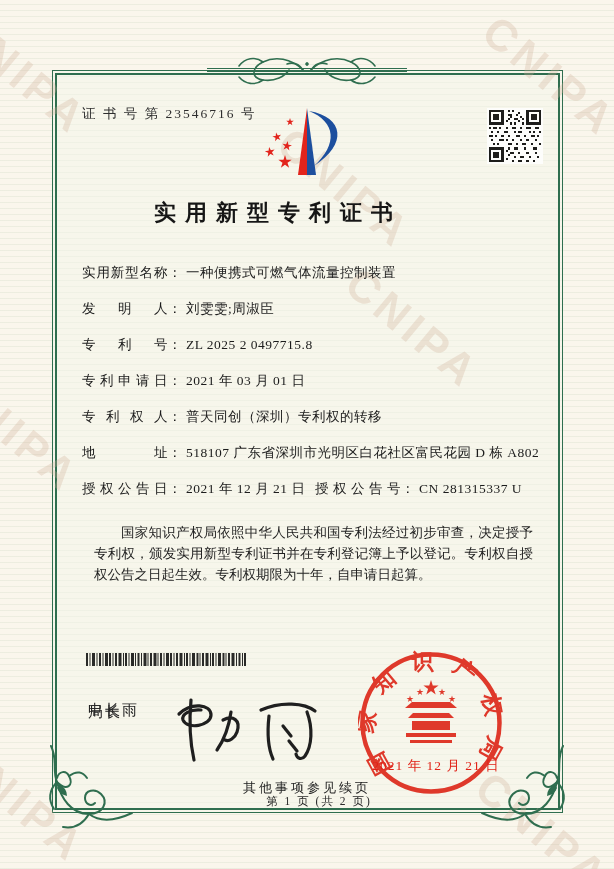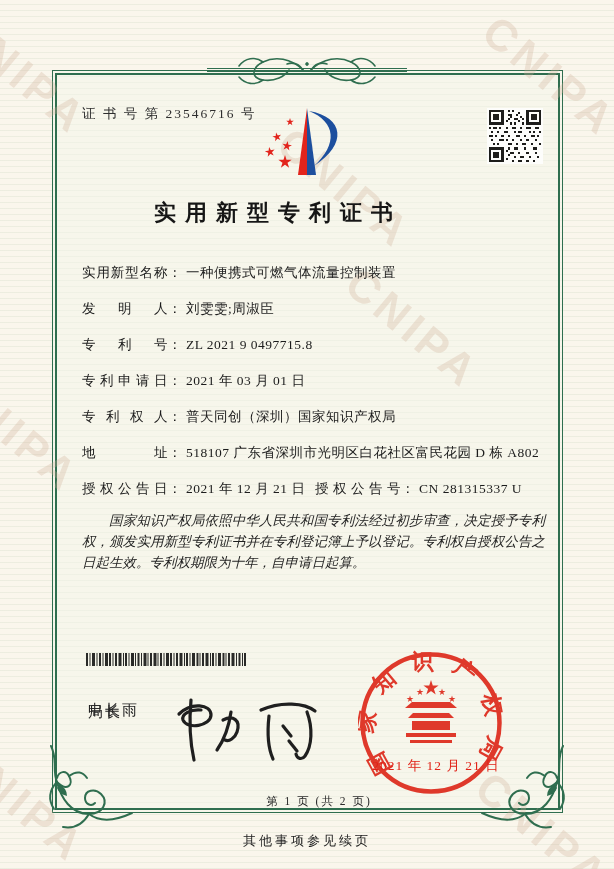--- a/index.html
+++ b/index.html
@@ -49,41 +49,41 @@
     position:absolute;left:82px;width:452px;
     font-size:13.5px;color:#1c1c1c;letter-spacing:0.5px;white-space:nowrap;
   }
   .spread{display:inline-flex;justify-content:space-between;width:86px;vertical-align:bottom;}
   .colon{margin-right:4px;}
   .grant-group{position:absolute;left:233px;top:0;white-space:nowrap;}
   .body-text{
     position:absolute;left:82px;top:510px;width:463px;
     font-size:13.5px;line-height:21px;color:#1f1f1f;text-align:justify;
   }
-  .body-text p{margin:0;text-indent:2em;font-style:italic;}
+  .body-text p{margin:12px;text-indent:2em;}
   .barcode{position:absolute;left:86px;top:653px;width:160px;height:13px;}
   .director-title,.director-name{
     position:absolute;left:88px;
     font-family:Liberation Mono, monospace;
     font-size:15px;color:#222;letter-spacing:2px;
   }
   .director-title{top:703px;}
   .director-name{top:701px;}
   .signature{position:absolute;left:160px;top:688px;width:178px;height:80px;}
   .seal{position:absolute;left:358px;top:650px;width:146px;height:146px;}
   .seal-date{
     position:absolute;left:366px;top:757px;width:140px;text-align:center;
     font-size:13.5px;color:#e02318;letter-spacing:1px;white-space:nowrap;
   }
   .page-info{
     position:absolute;left:12px;top:794px;width:614px;text-align:center;
     font-size:11.5px;letter-spacing:2px;color:#2a2a2a;
   }
   .continuation-note{
-    position:absolute;left:0;top:832px;width:614px;text-align:center;
+    position:absolute;left:0;top:779px;width:614px;text-align:center;
     font-size:13px;letter-spacing:3px;color:#222;
   }
   .ornament-top{position:absolute;left:207px;top:52px;width:200px;height:36px;}
   .flourish{position:absolute;width:96px;height:96px;}
   .flourish-right{left:477px;top:740px;}
   .flourish-left{left:41px;top:740px;transform:scaleX(-1);}
 </style>
 </head>
 <body>
 
@@ -172,38 +172,38 @@
         <span>发</span>
         <span>明</span>
         <span>人</span>
       </span><span class="colon">：</span><span>刘雯雯;周淑臣</span>
   </div>
   <div class="field-row" style="top:336px">
     <span class="spread">
         <span>专</span>
         <span>利</span>
         <span>号</span>
-      </span><span class="colon">：</span><span>ZL 2021 9 0497715.8</span>
+      </span><span class="colon">：</span><span>ZL 2025 2 0497715.8</span>
   </div>
   <div class="field-row" style="top:372px">
     <span class="spread">
         <span>专</span>
         <span>利</span>
         <span>申</span>
         <span>请</span>
         <span>日</span>
       </span><span class="colon">：</span><span>2021 年 03 月 01 日</span>
   </div>
   <div class="field-row" style="top:408px">
     <span class="spread">
         <span>专</span>
         <span>利</span>
         <span>权</span>
         <span>人</span>
-      </span><span class="colon">：</span><span>普天同创（深圳）国家知识产权局</span>
+      </span><span class="colon">：</span><span>普天同创（深圳）专利权的转移</span>
   </div>
   <div class="field-row" style="top:444px">
     <span class="spread">
         <span>地</span>
         <span>址</span>
       </span><span class="colon">：</span><span>518107 广东省深圳市光明区白花社区富民花园 D 栋 A802</span>
   </div>
   <div class="field-row" style="top:480px">
     <span class="spread">
         <span>授</span>

